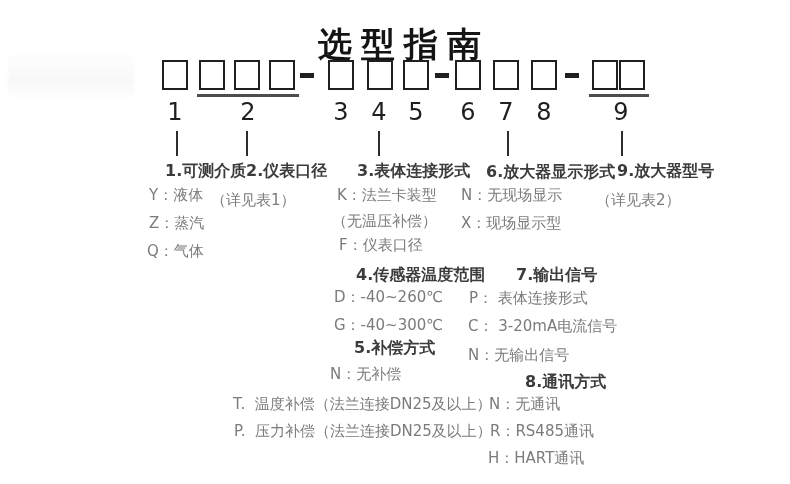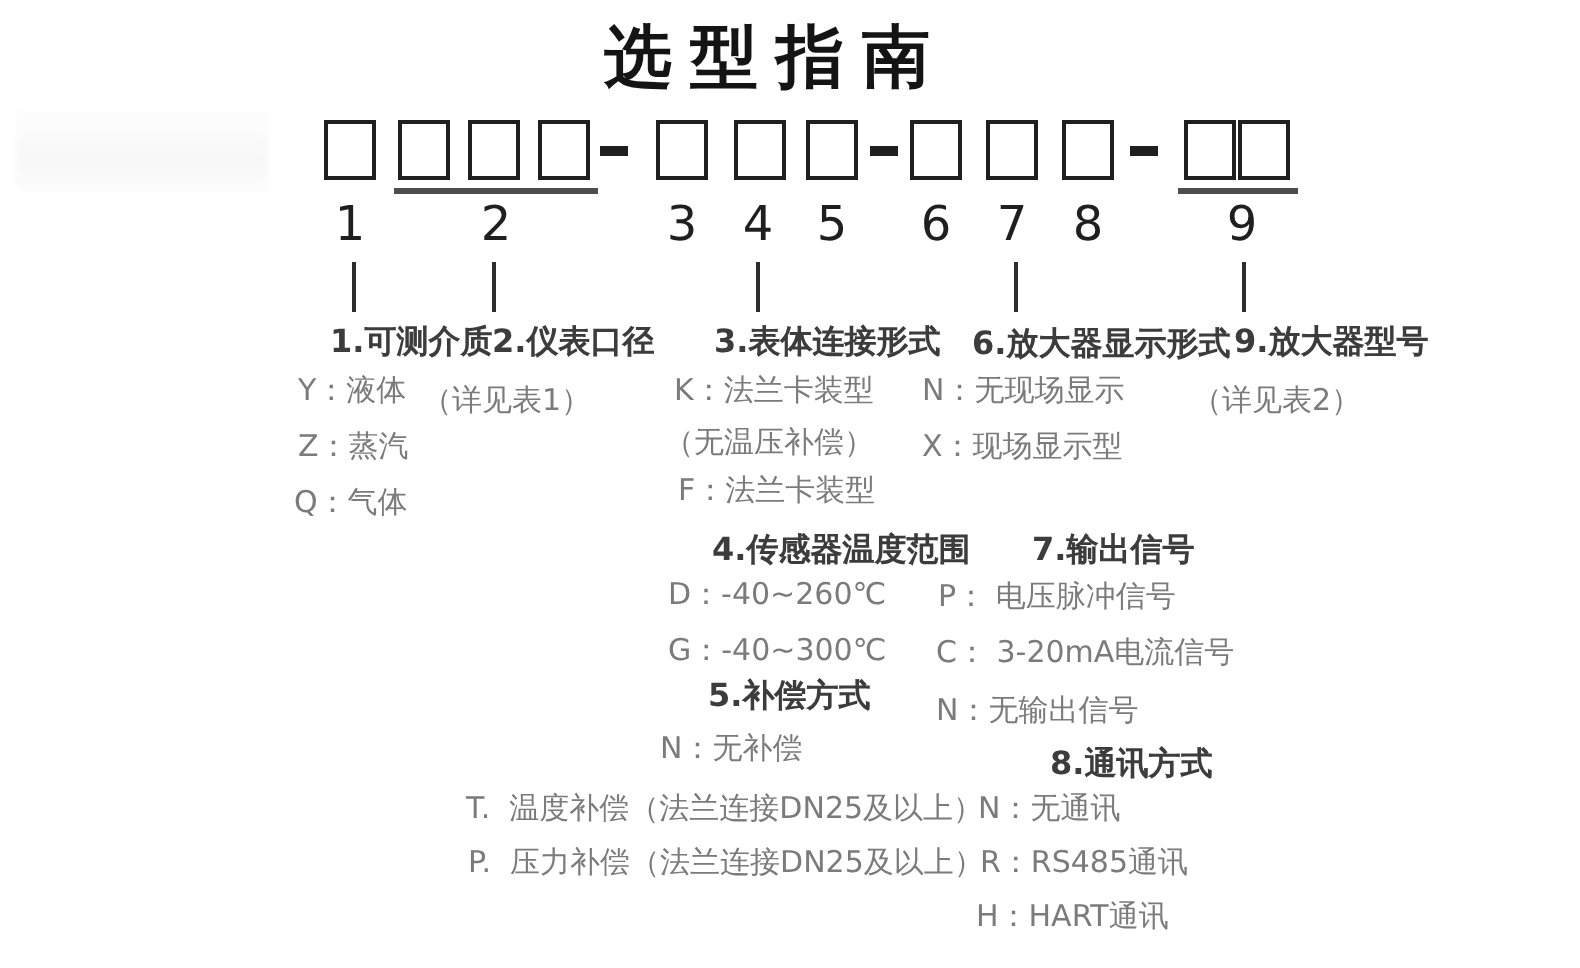--- a/index.html
+++ b/index.html
@@ -2,21 +2,21 @@
 <html><head>
 <meta charset="utf-8">
 <style>
   html,body { margin:0; padding:0; background:#ffffff; }
   .stage {
     position:relative; width:790px; height:484px; background:#ffffff;
     font-family:"DejaVu Sans", sans-serif; overflow:hidden;
   }
   .title {
     position:absolute; left:388px; top:6px; transform:translateX(-50%);
-    margin:0; font-size:34px; font-weight:bold; color:#141414;
+    margin:16px; font-size:34px; font-weight:bold; color:#141414;
     letter-spacing:9px; white-space:nowrap;
   }
   .watermark {
     position:absolute; left:8px; top:55px; width:126px; height:42px;
     background:linear-gradient(180deg,#fcfcfc 20%,#f7f7f7 60%,#fcfcfc 90%);
     filter:blur(1.5px); border-radius:4px;
   }
   .box {
     position:absolute; top:60px; width:22px; height:26px;
     border:2px solid #1f1f1f; background:#ffffff;
@@ -80,37 +80,37 @@
   <span class="line t" style="left:149px;top:187px">Y：液体</span>
   <span class="line t" style="left:149px;top:215px">Z：蒸汽</span>
   <span class="line t" style="left:147px;top:243px">Q：气体</span>
 
   <span class="line h" style="left:214px;top:162px">2.仪表口径</span>
   <span class="line t" style="left:211px;top:192px">（详见表1）</span>
 
   <span class="line h" style="left:325px;top:162px">3.表体连接形式</span>
   <span class="line t" style="left:332px;top:213px">（无温压补偿）</span>
   <span class="line t" style="left:337px;top:187px">K：法兰卡装型</span>
-  <span class="line t" style="left:339px;top:237px">F：法兰卡装型</span>
+  <span class="line t" style="left:339px;top:237px">F：仪表口径</span>
 
   <span class="line h" style="left:324px;top:266px">4.传感器温度范围</span>
   <span class="line t" style="left:334px;top:289px">D：-40~260℃</span>
   <span class="line t" style="left:334px;top:317px">G：-40~300℃</span>
 
   <span class="line h" style="left:322px;top:339px">5.补偿方式</span>
   <span class="line t" style="left:330px;top:366px">N：无补偿</span>
   <span class="line t" style="left:233px;top:396px">T.  温度补偿（法兰连接DN25及以上）</span>
   <span class="line t" style="left:234px;top:423px">P.  压力补偿（法兰连接DN25及以上）</span>
 
   <span class="line h" style="left:454px;top:163px">6.放大器显示形式</span>
   <span class="line t" style="left:461px;top:187px">N：无现场显示</span>
   <span class="line t" style="left:461px;top:215px">X：现场显示型</span>
 
   <span class="line h" style="left:484px;top:266px">7.输出信号</span>
-  <span class="line t" style="left:469px;top:290px">P： 电压脉冲信号</span>
+  <span class="line t" style="left:469px;top:290px">P： 表体连接形式</span>
   <span class="line t" style="left:468px;top:318px">C： 3-20mA电流信号</span>
   <span class="line t" style="left:468px;top:347px">N：无输出信号</span>
 
   <span class="line h" style="left:493px;top:373px">8.通讯方式</span>
   <span class="line t" style="left:489px;top:396px">N：无通讯</span>
   <span class="line t" style="left:490px;top:423px">R：RS485通讯</span>
   <span class="line t" style="left:488px;top:450px">H：HART通讯</span>
 
   <span class="line h" style="left:585px;top:162px">9.放大器型号</span>
   <span class="line t" style="left:596px;top:192px">（详见表2）</span>

